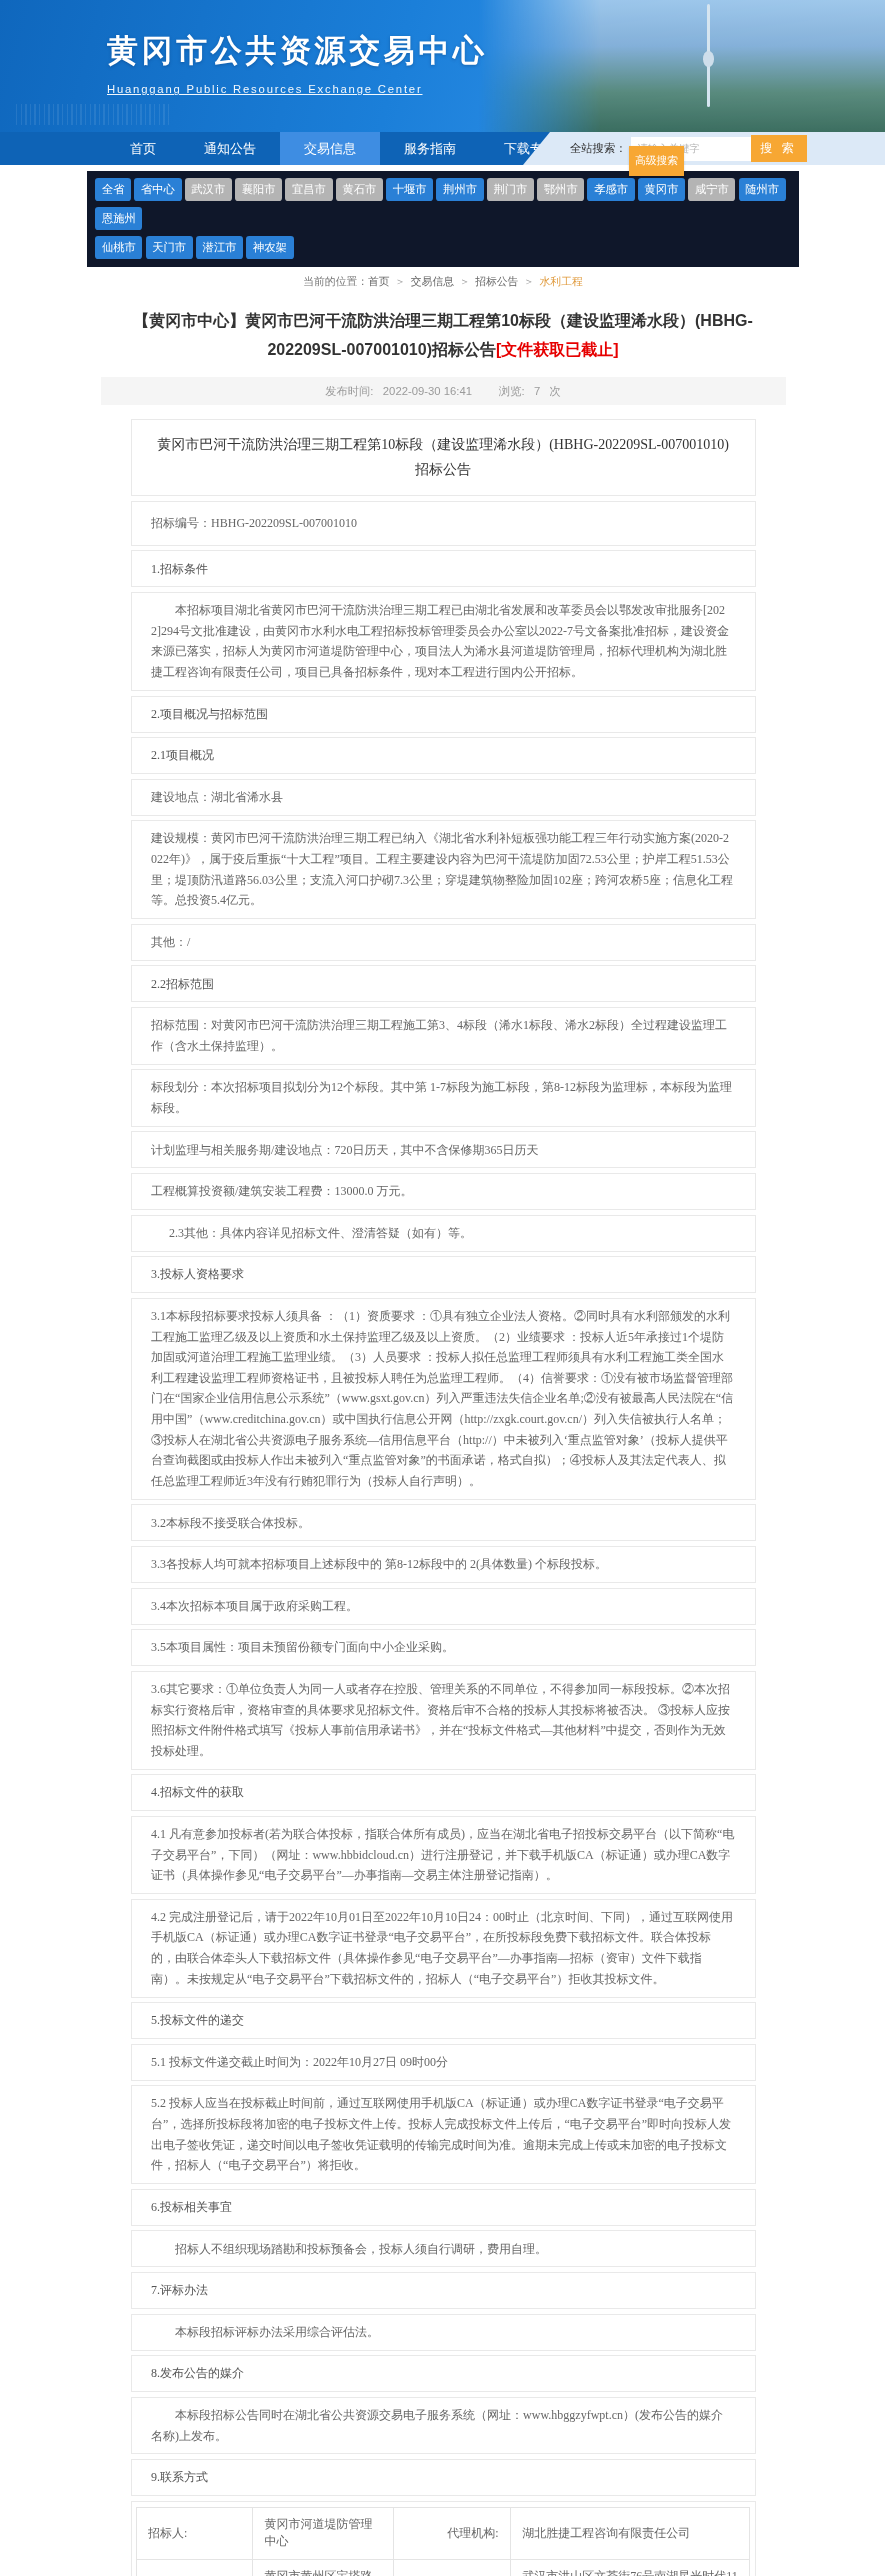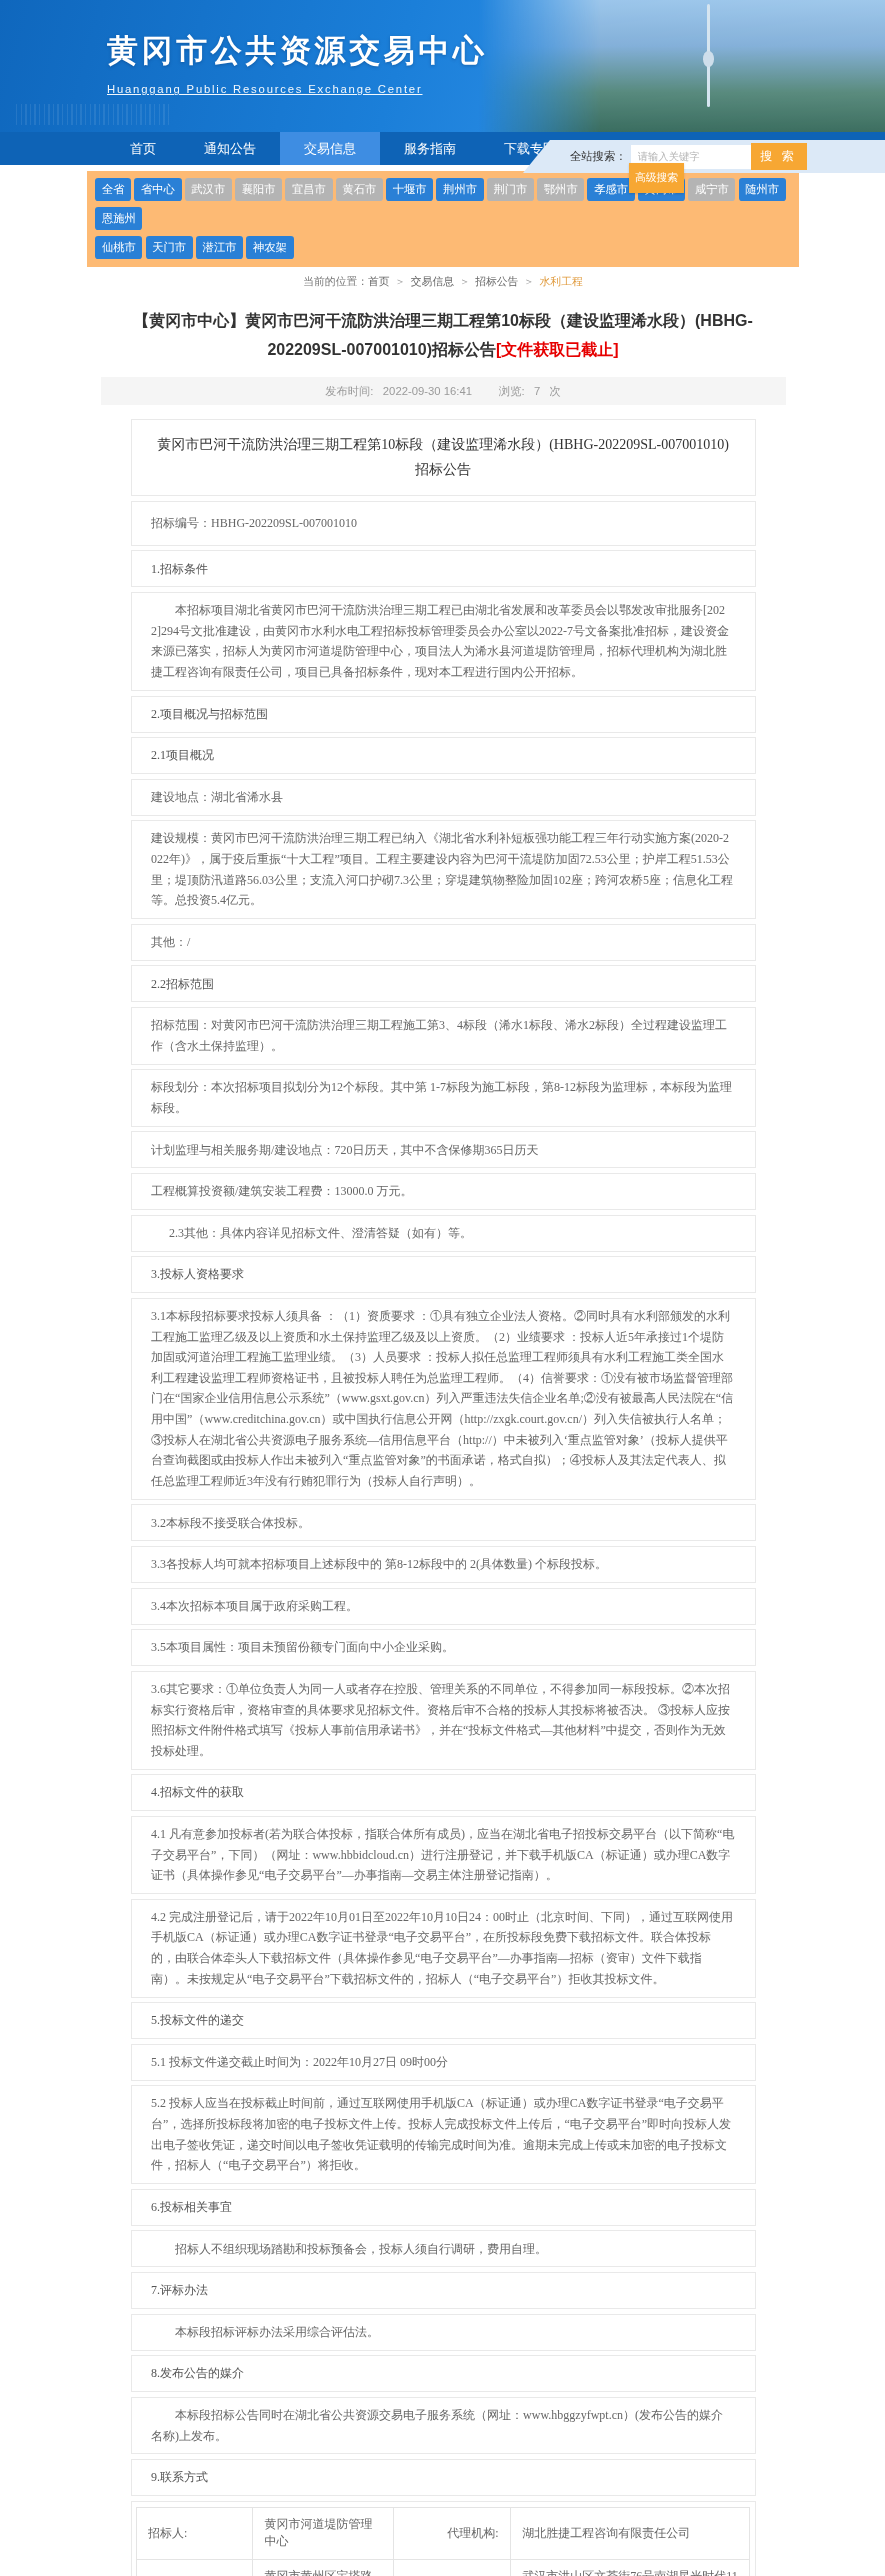--- a/index.html
+++ b/index.html
@@ -19,31 +19,31 @@
     background:repeating-linear-gradient(90deg,rgba(255,255,255,.18) 0 1.5px,transparent 1.5px 4.6px); opacity:.5; }
   .banner-text { position:absolute; left:107px; top:30px; color:#fff; }
   .banner-text h1 { font-size:31px; font-weight:bold; letter-spacing:3.6px; text-shadow:0 1px 3.1px rgba(0,40,90,.35); }
   .banner-sub { margin-top:11.3px; font-size:11.3px; letter-spacing:1.8px; opacity:.95;text-decoration:underline; }
 
   
   .topnav { position:relative; height:33px; background:#0e63b6; }
   .nav-items { display:flex; margin-left:106px; height:33px; }
   .nav-item { padding:0 24px; line-height:33px; color:#fff; font-size:13px; cursor:pointer; }
   .nav-item.active { background:#3e8de2; }
-  .search-zone { position:absolute; right:0; top:8px; height:33px; width:363px; background:#dce9f7;
+  .search-zone { position:absolute; right:0; top:0; height:33px; width:363px; background:#dce9f7;
     clip-path:polygon(27px 0,100% 0,100% 100%,0 100%); display:flex; align-items:center; padding-left:47px; }
   .search-label { color:#333; font-size:11.3px; margin-right:4.1px; white-space:nowrap; }
   .search-input { width:120px; height:24px; border:0.5px solid #fff; background:#fff; padding:0 6.2px; font-size:10.3px; color:#333; outline:none; }
   .search-input::placeholder { color:#b5b5b5; }
   .search-btn { width:56px; height:27px; background:#f7a733; color:#fff; border:none; font-size:12px; letter-spacing:3.1px; cursor:pointer; }
-  .adv-search-btn { position:absolute; right:202px; top:31px; width:55px; height:30px; background:#f7a733; color:#fff;
+  .adv-search-btn { position:absolute; right:202px; top:14px; width:55px; height:30px; background:#f7a733; color:#fff;
     border:none; font-size:10.8px; z-index:6; cursor:pointer; box-shadow:0 1px 2.1px rgba(0,0,0,.15); }
 
   
-  .filter-wrap { width:712px; margin:6.2px auto 0; background:#fdba74; padding:7.2px 8.2px 2.1px; }
+  .filter-wrap { width:712px; margin:6.2px auto 0; background:#0f172a; padding:7.2px 8.2px 2.1px; }
   .filter-row { margin-bottom:1px; }
   .region-button { display:inline-block; margin:0 3.1px 5.2px 0; padding:0 6.7px; height:23px; line-height:23px;
     font-size:11.3px; color:#fff; border-radius:3.1px; cursor:pointer; }
   .region-button.on  { background:#2a80d6; }
   .region-button.off { background:#b4b4b4; }
 
   
   .breadcrumb { width:712px; margin:8.2px auto 0; text-align:center; font-size:10.8px; color:#777; }
   .breadcrumb .crumb { color:#666; cursor:pointer; }
   .breadcrumb .sep { margin:0 5.2px; color:#999; }

